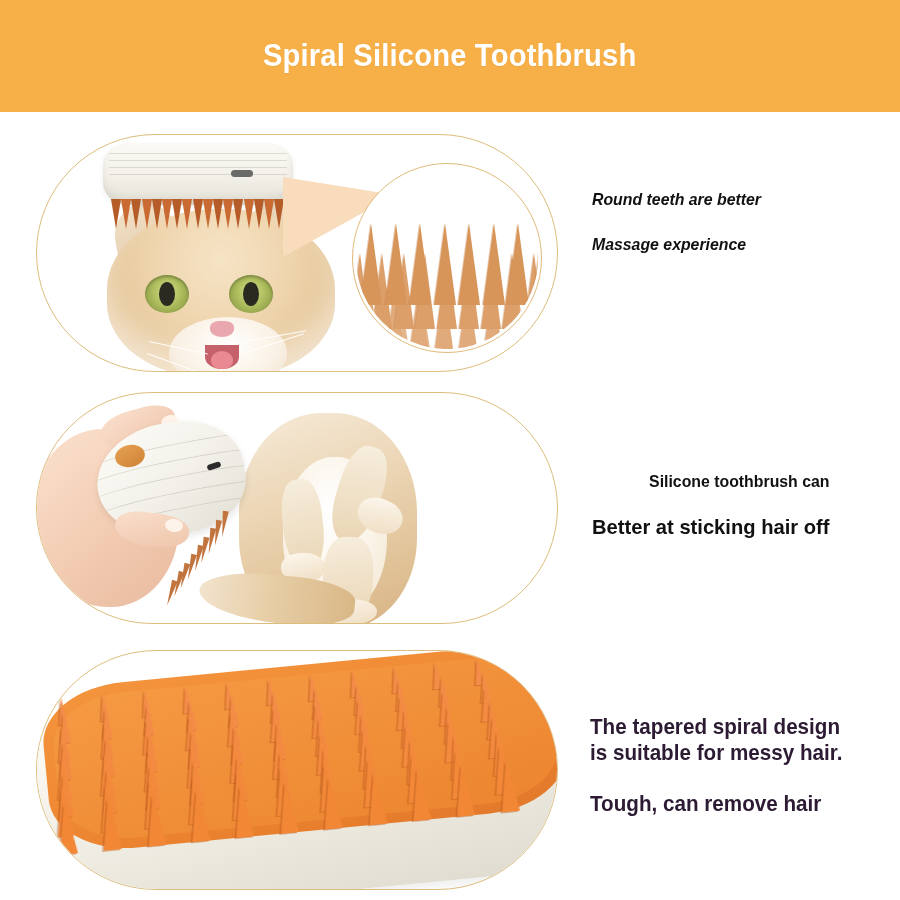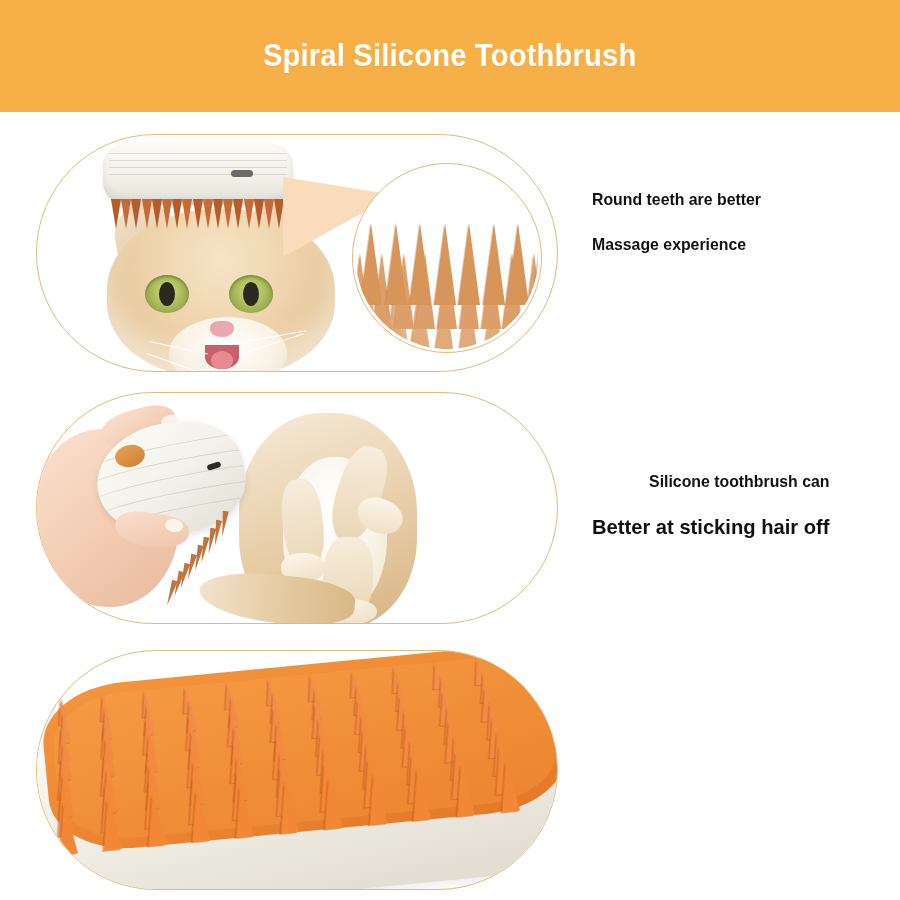--- a/index.html
+++ b/index.html
@@ -341,21 +341,21 @@
             <div class="cone" style="left: 102px; top: 56px; border-left-width: 11px; border-right-width: 11px; border-bottom: 82px solid rgb(216, 149, 90); filter: drop-shadow(rgba(190, 120, 60, 0.35) -1px 0px 0px);"></div>
             <div class="cone" style="left: 126.5px; top: 56px; border-left-width: 11px; border-right-width: 11px; border-bottom: 82px solid rgb(216, 149, 90); filter: drop-shadow(rgba(190, 120, 60, 0.35) -1px 0px 0px);"></div>
             <div class="cone" style="left: 151px; top: 56px; border-left-width: 11px; border-right-width: 11px; border-bottom: 82px solid rgb(216, 149, 90); filter: drop-shadow(rgba(190, 120, 60, 0.35) -1px 0px 0px);"></div>
             <div class="cone" style="left: 175.5px; top: 56px; border-left-width: 11px; border-right-width: 11px; border-bottom: 82px solid rgb(216, 149, 90); filter: drop-shadow(rgba(190, 120, 60, 0.35) -1px 0px 0px);"></div>
           </div>
       </div>
 
     </div>
   </div>
 
-  <div class="copy copy1" style="left:592px;top:78px;">
+  <div class="copy copy1" style="left:592px;top:78px;font-style:italic;">
     <div class="line l1">Round teeth are better</div>
     <div class="line l2">Massage experience</div>
   </div>
 </div>
 
 <div class="panel" style="left:0;top:382px;width:900px;height:260px;">
 
   <div class="pill" style="left:36px;top:10px;width:522px;height:232px;">
     <div class="panel-art">
 
@@ -500,13 +500,20 @@
           <div class="spike" style="left: 227.818px; top: 113.56px; border-left-width: 9.12px; border-right-width: 9.12px; border-bottom: 52.44px solid rgb(242, 135, 54); filter: drop-shadow(rgba(186, 88, 26, 0.45) -1.5px 1px 0px); z-index: 17;"></div>
           <div class="spike" style="left: 272.182px; top: 113.56px; border-left-width: 9.12px; border-right-width: 9.12px; border-bottom: 52.44px solid rgb(242, 135, 54); filter: drop-shadow(rgba(186, 88, 26, 0.45) -1.5px 1px 0px); z-index: 17;"></div>
           <div class="spike" style="left: 316.545px; top: 113.56px; border-left-width: 9.12px; border-right-width: 9.12px; border-bottom: 52.44px solid rgb(242, 135, 54); filter: drop-shadow(rgba(186, 88, 26, 0.45) -1.5px 1px 0px); z-index: 17;"></div>
           <div class="spike" style="left: 360.909px; top: 113.56px; border-left-width: 9.12px; border-right-width: 9.12px; border-bottom: 52.44px solid rgb(242, 135, 54); filter: drop-shadow(rgba(186, 88, 26, 0.45) -1.5px 1px 0px); z-index: 17;"></div>
           <div class="spike" style="left: 405.273px; top: 113.56px; border-left-width: 9.12px; border-right-width: 9.12px; border-bottom: 52.44px solid rgb(242, 135, 54); filter: drop-shadow(rgba(186, 88, 26, 0.45) -1.5px 1px 0px); z-index: 17;"></div>
           <div class="spike" style="left: 449.636px; top: 113.56px; border-left-width: 9.12px; border-right-width: 9.12px; border-bottom: 52.44px solid rgb(242, 135, 54); filter: drop-shadow(rgba(186, 88, 26, 0.45) -1.5px 1px 0px); z-index: 17;"></div>
         </div>
     </div>
   </div>
 
+  <div class="copy copy3" style="left:590px;top:72px;">
+    <div class="line l1">
+      <span>The tapered spiral design</span><br>
+      <span>is suitable for messy hair.</span>
+    </div>
+    <div class="line l2">Tough, can remove hair</div>
+  </div>
 </div>
 
 </body></html>

